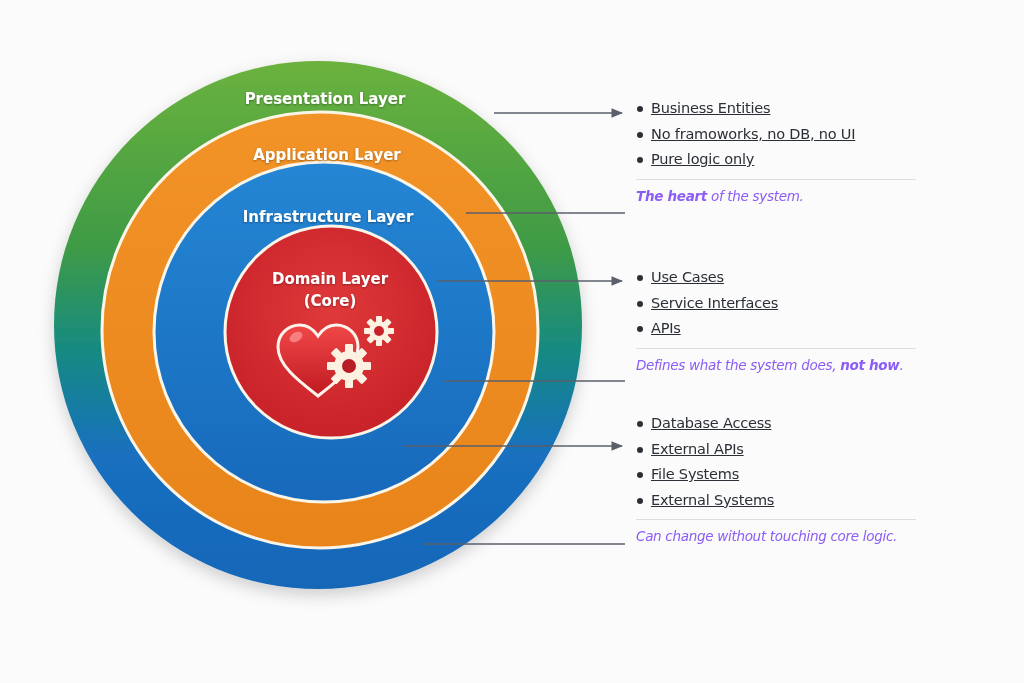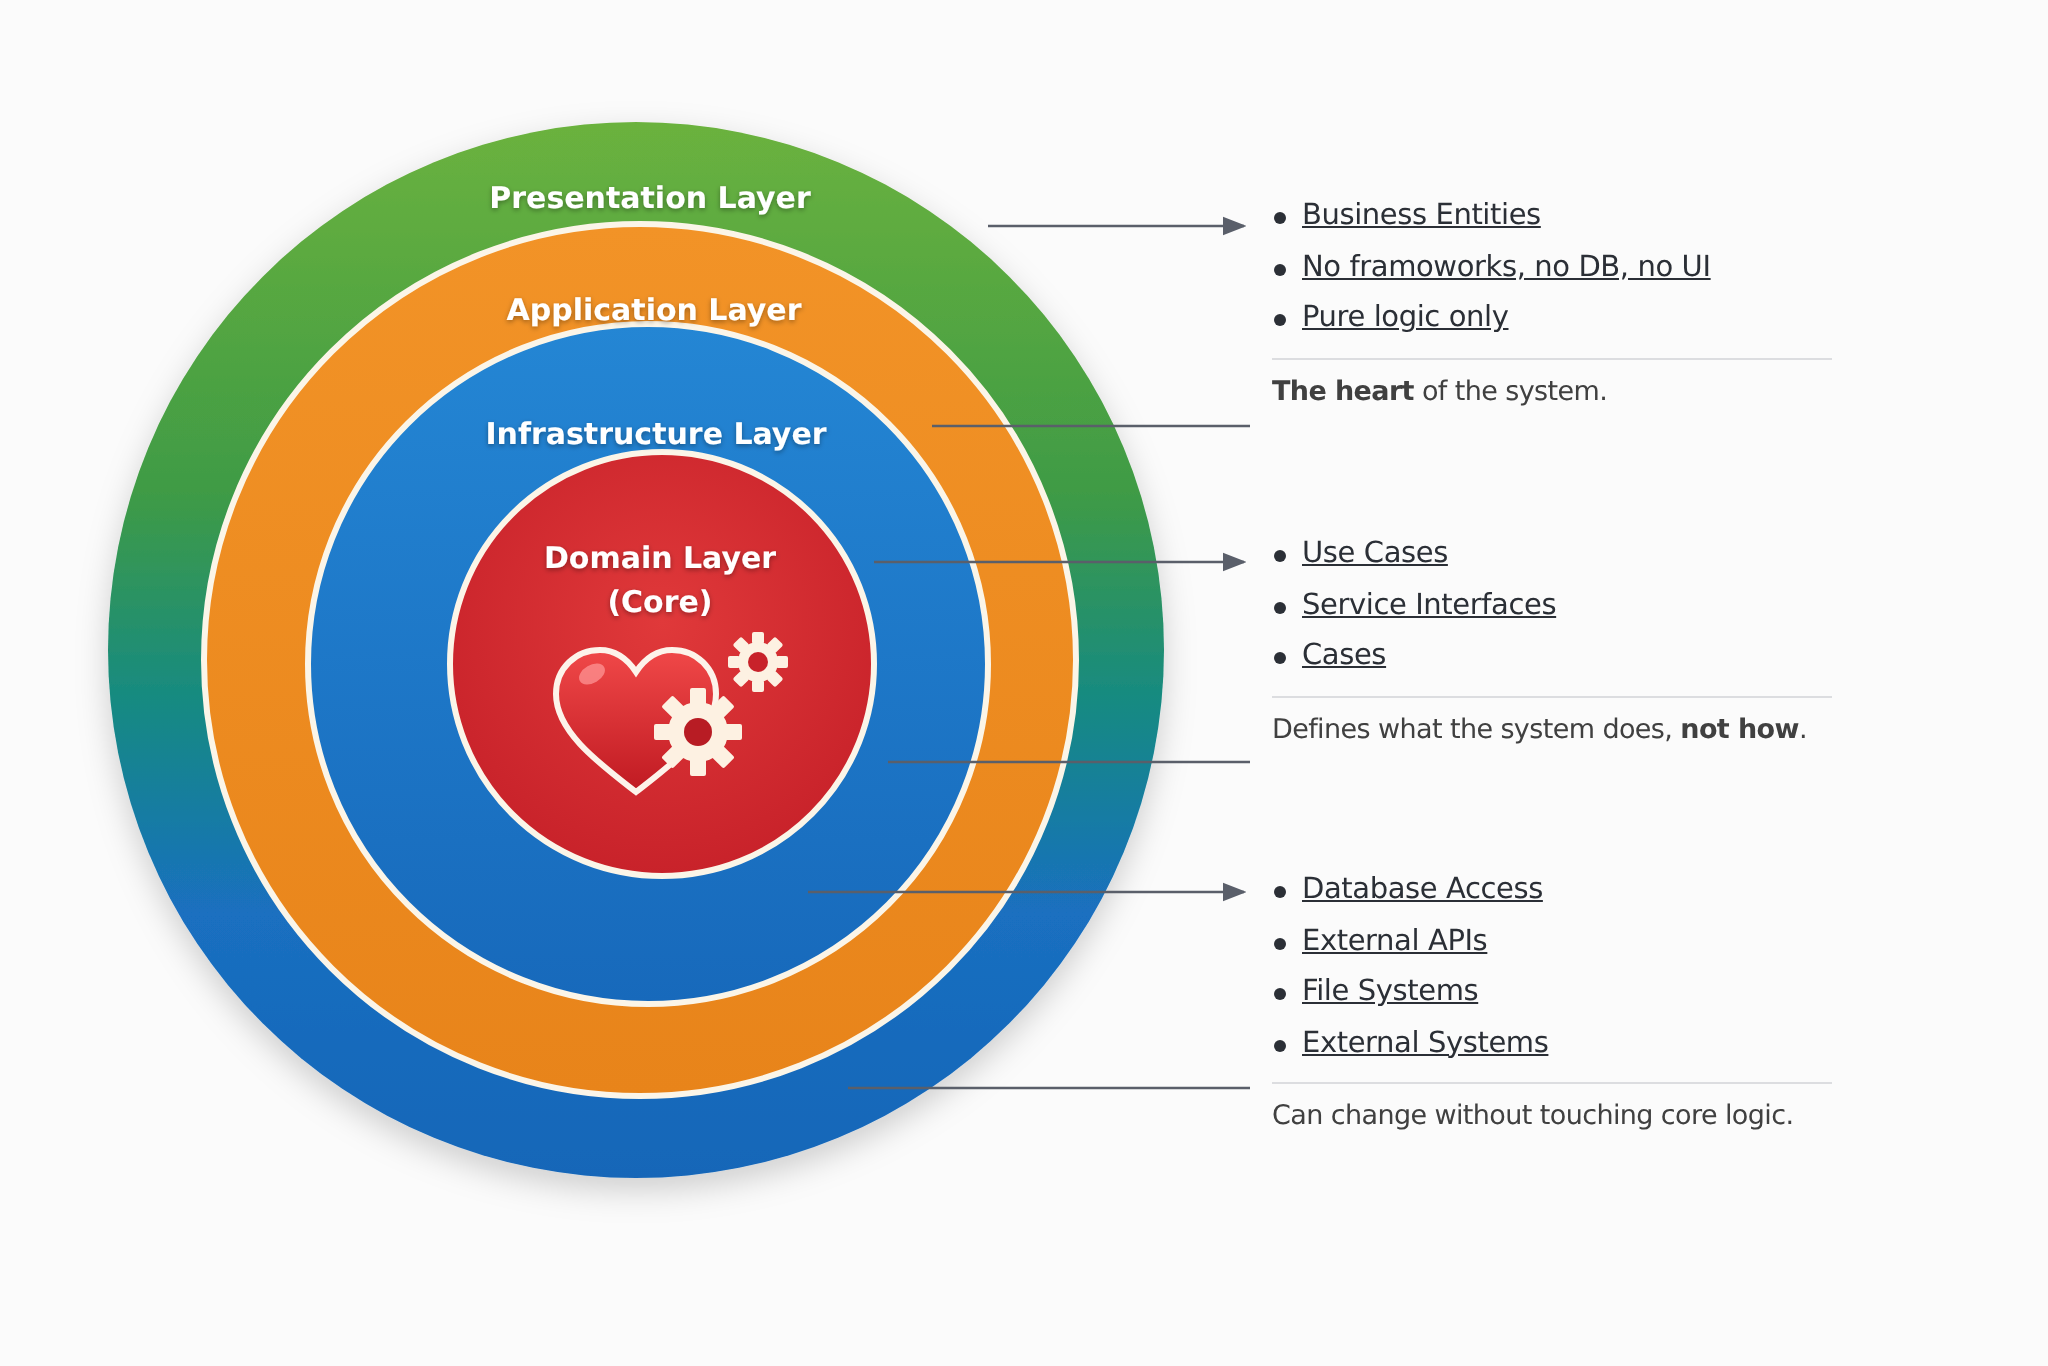--- a/index.html
+++ b/index.html
@@ -27,22 +27,22 @@
   }
   .panel li::before {
     content: ""; position: absolute; left: 1px; top: 10px;
     width: 6px; height: 6px; border-radius: 50%; background: #2b2f36;
   }
   .panel .sep {
     height: 1px; background: #dcdde0; margin: 6px 0 8px 0; width: 280px;
   }
   .panel .note {
     font-family: "DejaVu Sans", sans-serif;
-    font-size: 13.5px; letter-spacing: -0.3px;
-    color: #404040;
+    font-style: italic; font-size: 13.5px; letter-spacing: -0.3px;
+    color: #8b5cf6;
   }
   .panel .note b { font-weight: bold; }
 </style>
 </head>
 <body>
 
 <svg id="diagram" width="1024" height="683" viewBox="0 0 1024 683">
   <defs>
     <linearGradient id="outerGrad" x1="0" y1="0" x2="0" y2="1">
       <stop offset="0" stop-color="#6bb23e"></stop>
@@ -141,27 +141,27 @@
     <li>Pure logic only</li>
   </ul>
   <div class="sep"></div>
   <div class="note"><b>The heart</b><span> of the system.</span></div>
 </div>
 
 <div class="panel" style="top:265px;">
   <ul>
     <li>Use Cases</li>
     <li>Service Interfaces</li>
-    <li>Cases</li>
+    <li>APIs</li>
   </ul>
   <div class="sep"></div>
   <div class="note"><span>Defines what the system does, </span><b>not how</b><span>.</span></div>
 </div>
 
-<div class="panel" style="top:433px;">
+<div class="panel" style="top:411px;">
   <ul>
     <li>Database Access</li>
     <li>External APIs</li>
     <li>File Systems</li>
     <li>External Systems</li>
   </ul>
   <div class="sep"></div>
   <div class="note">Can change without touching core logic.</div>
 </div>
 

